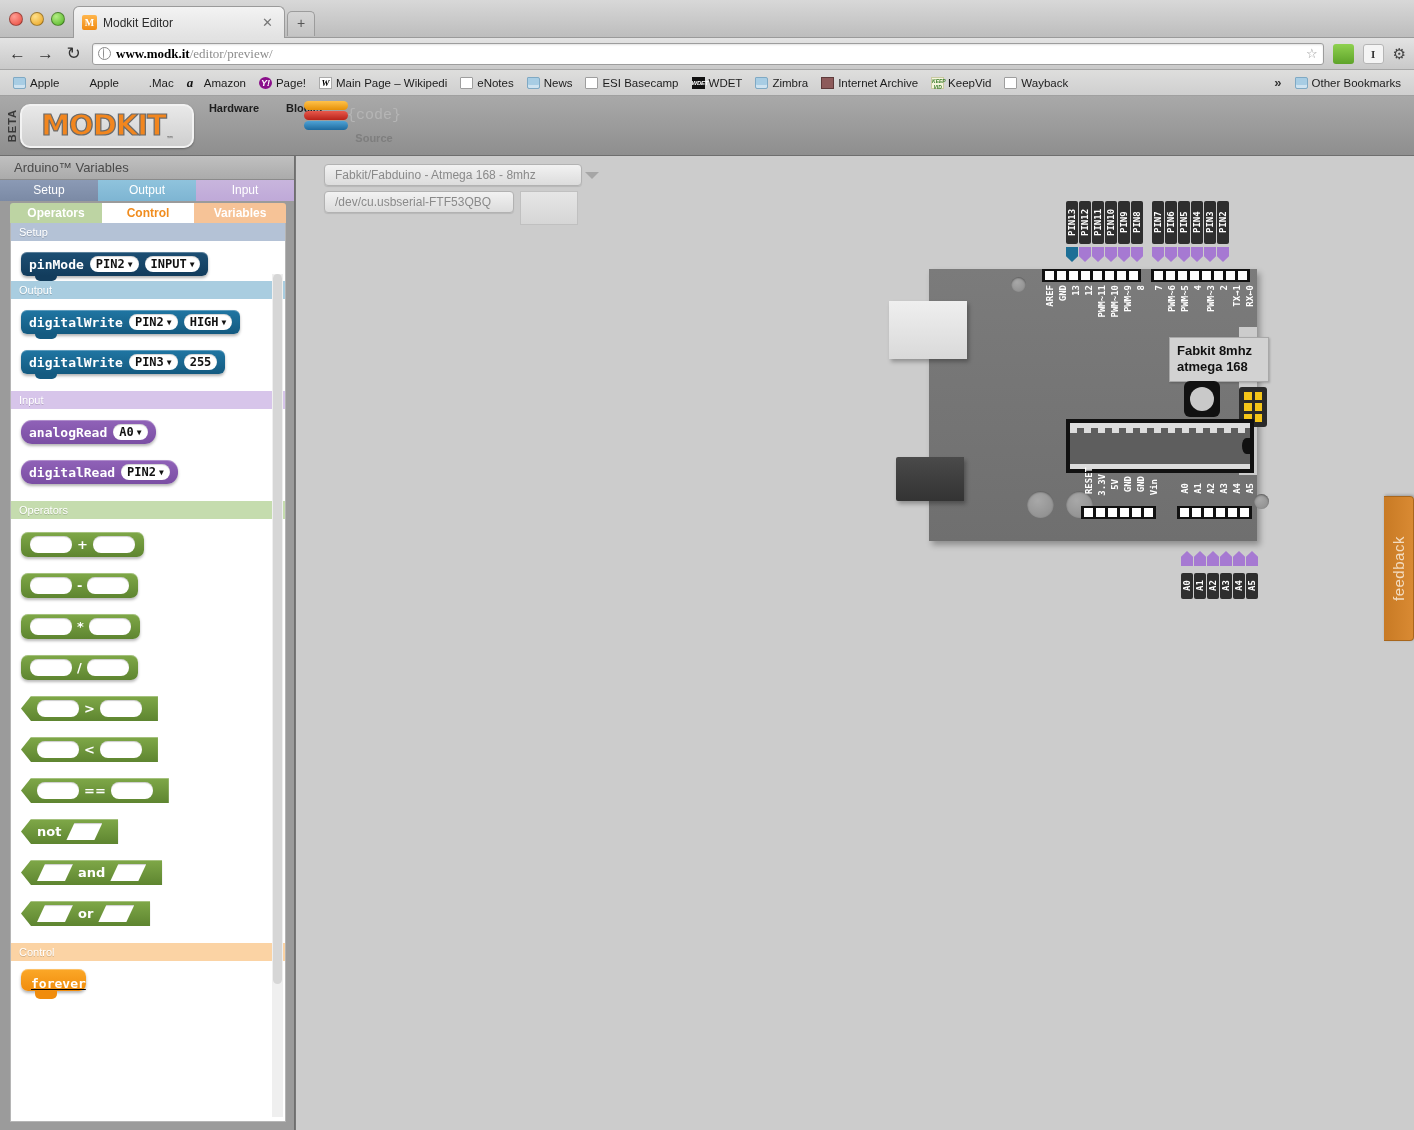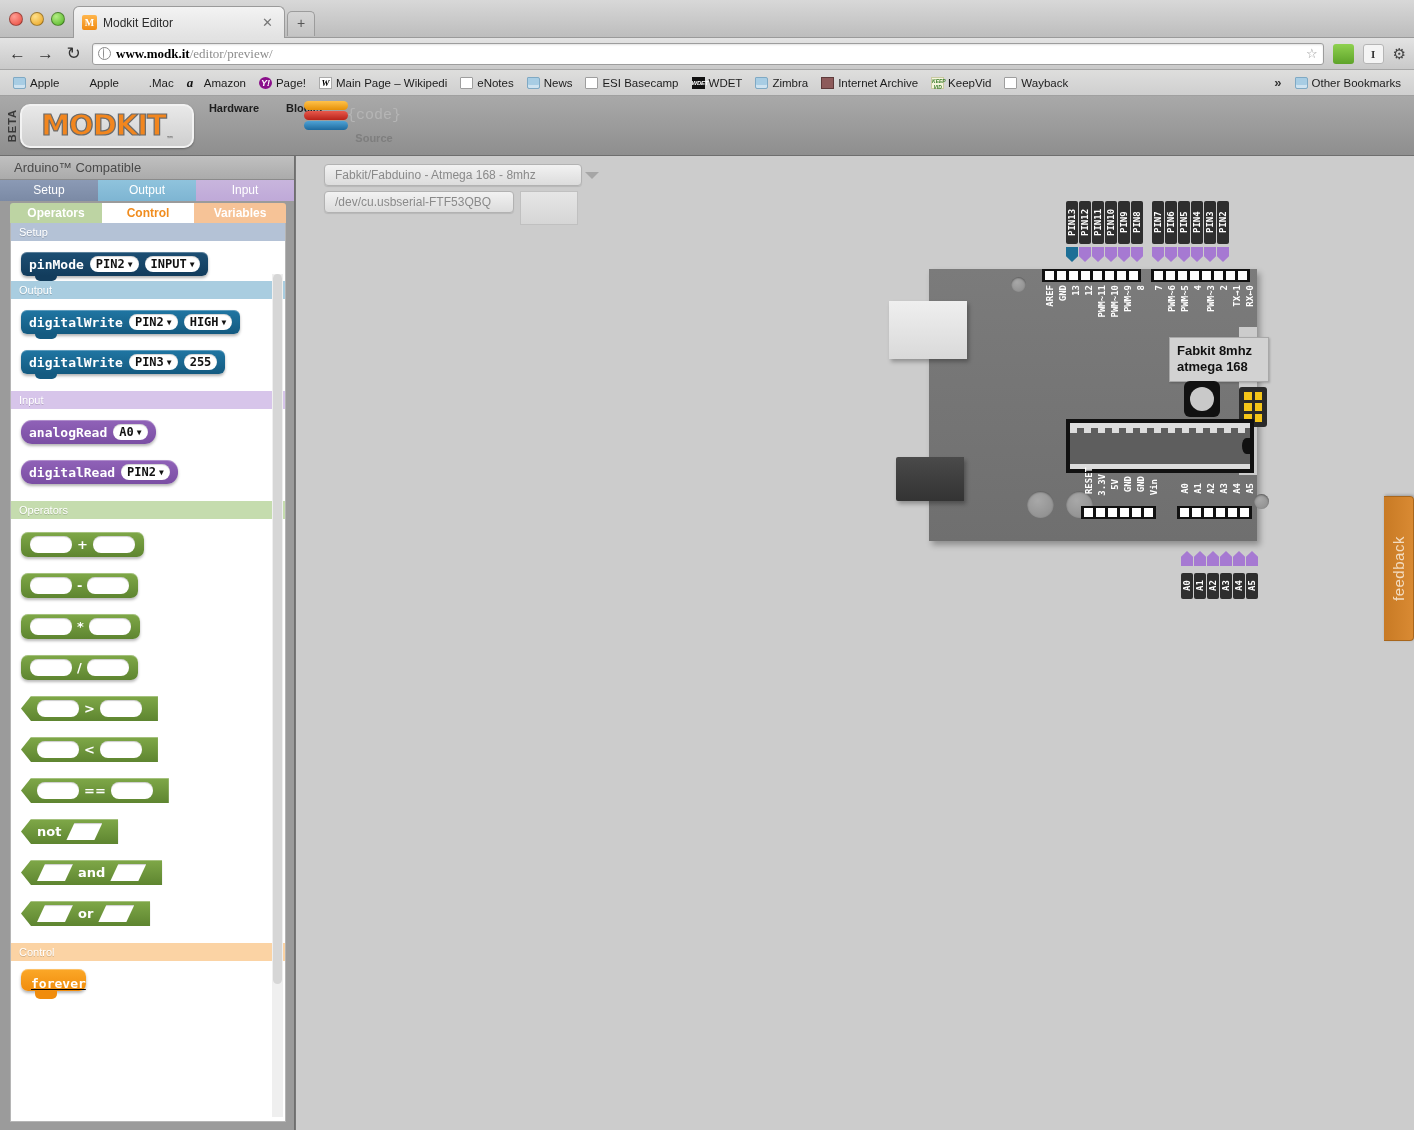--- a/index.html
+++ b/index.html
@@ -524,21 +524,21 @@
       </div>
     <div class="tbtn">
         <span class="ic-stop"></span>
       </div>
   </div>
 </div>
 
 <div class="workspace">
 
   <div class="palette">
-    <div class="pal-title">Arduino™ Compatible</div>
+    <div class="pal-title">Arduino™ Variables</div>
 
     <div class="tabs1">
       <div class="t-setup">Setup</div>
       <div class="t-output">Output</div>
       <div class="t-input">Input</div>
     </div>
 
     <div class="tabs2">
       <div class="t-oper">Operators</div>
       <div class="t-ctrl">Control</div>

